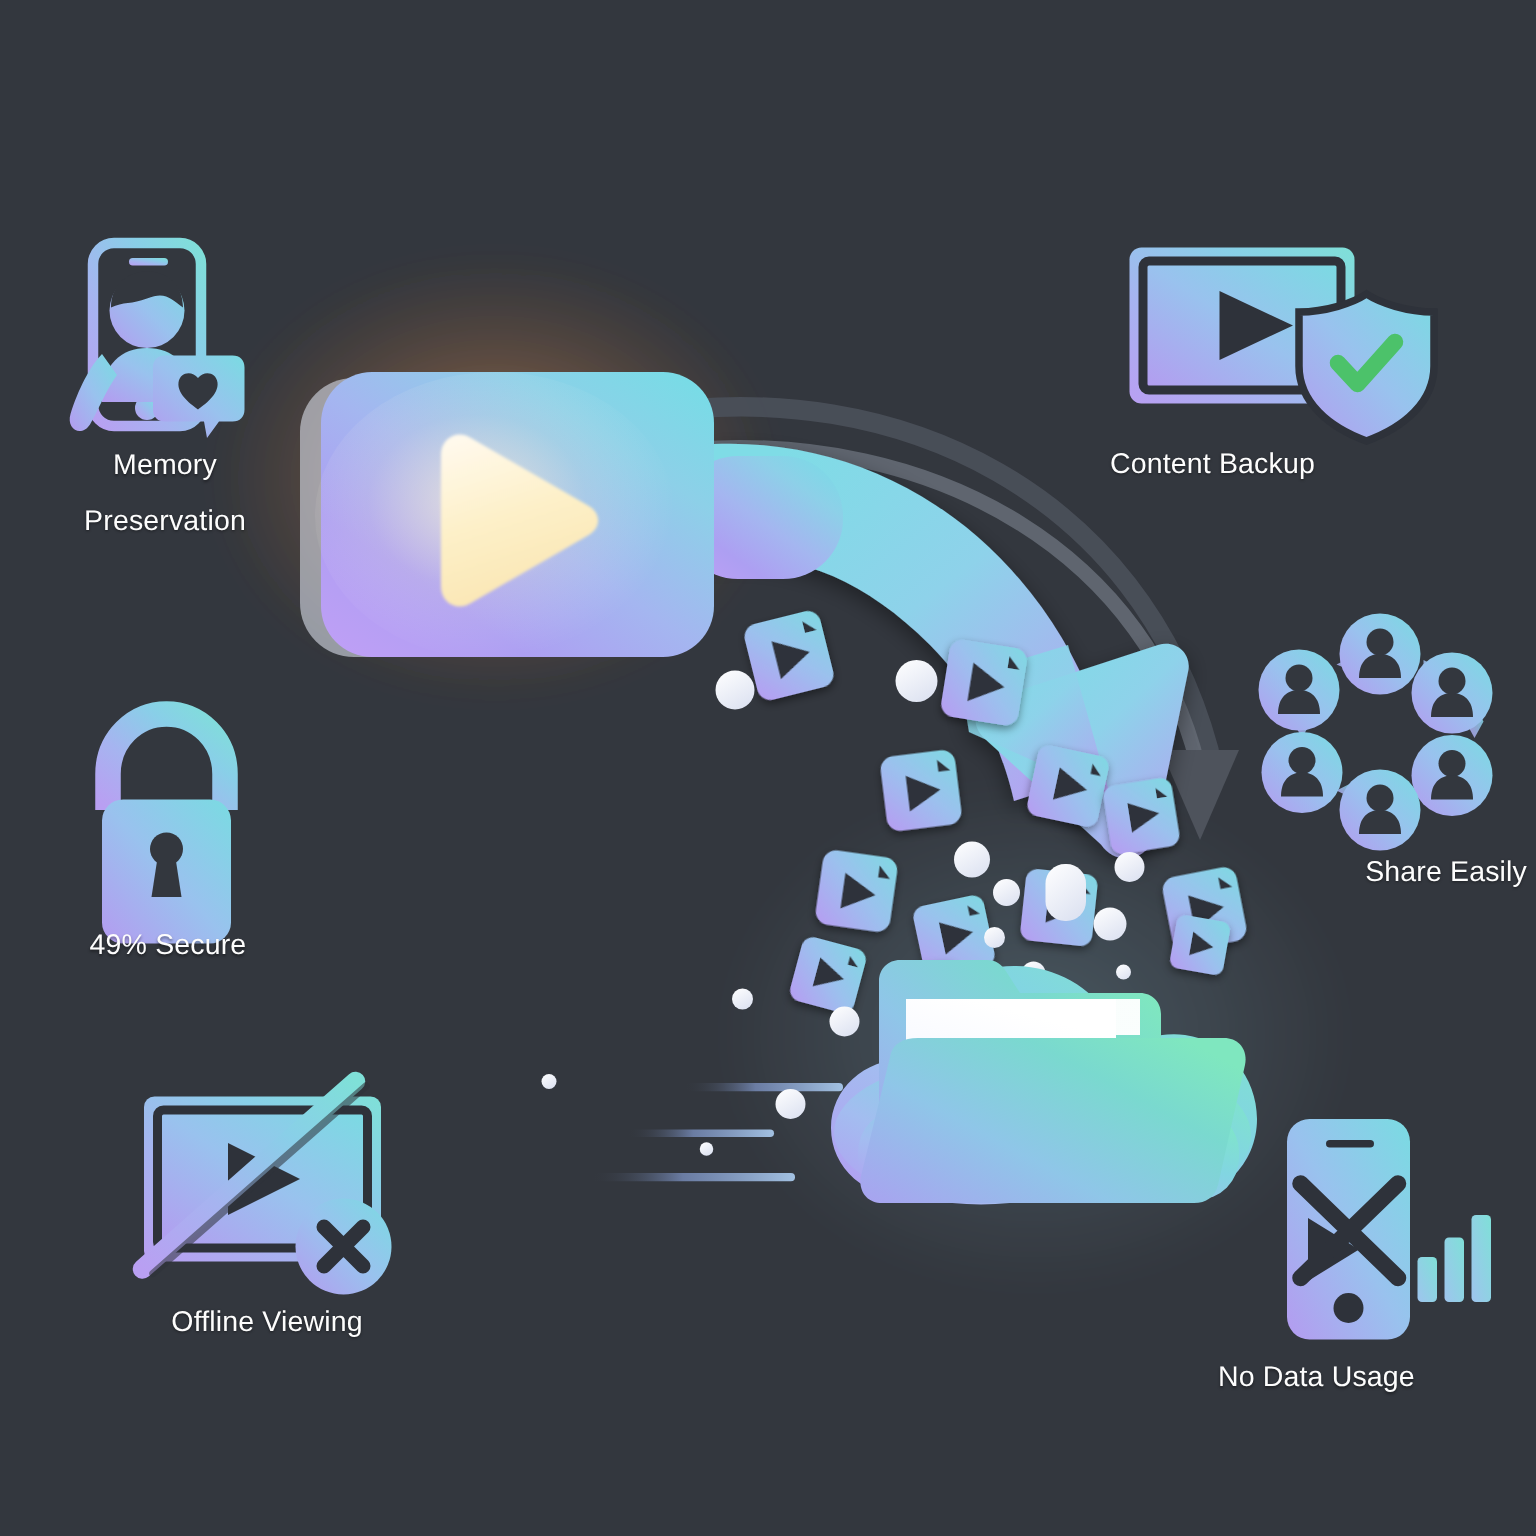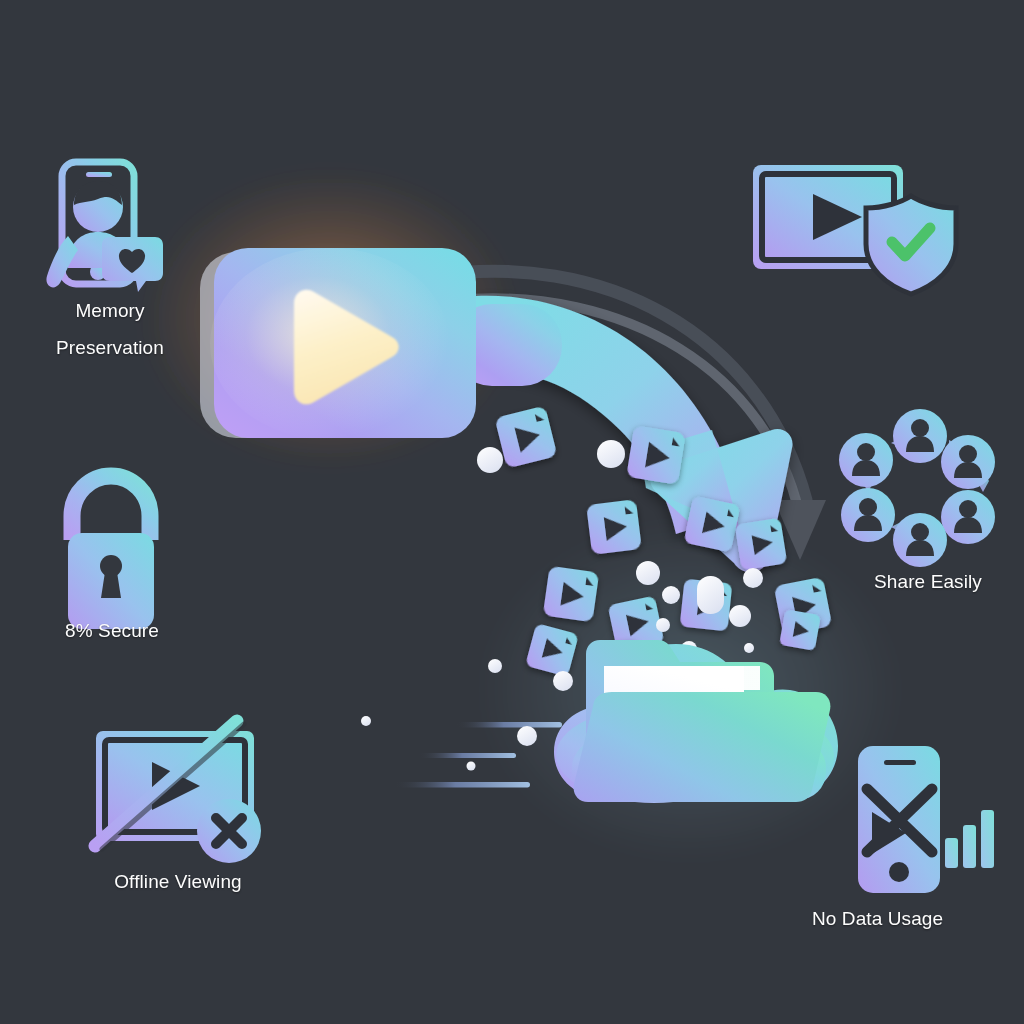--- a/index.html
+++ b/index.html
@@ -33,21 +33,21 @@
     letter-spacing: 0.1px;
     white-space: pre;
     text-align: center;
     pointer-events: none;
     text-shadow: 0 1px 2px rgba(0,0,0,0.45);
   }
   .lbl-memory      { left: 10px;  top: 292px; width: 200px; }
   .lbl-secure      { left: 12px;  top: 612px; width: 200px; }
   .lbl-offline     { left: 78px;  top: 863px; width: 200px; }
   .lbl-content     { left: 740px; top: 291px; width: 210px; text-align: left;}
-  .lbl-share       { left: 838px; top: 563px; width: 180px; text-align: center;}
+  .lbl-share       { left: 838px; top: 563px; width: 180px; text-align: right;}
   .lbl-nodata      { left: 812px; top: 900px; width: 200px; text-align: left;}
 </style>
 </head>
 <body>
 
 <div id="stage">
 
   <svg id="scene" viewBox="0 0 1024 1024" xmlns="http://www.w3.org/2000/svg">
     <defs>
 
@@ -452,22 +452,23 @@
         <rect x="945" y="838" width="13" height="30" rx="3" fill="url(#gSignal)"></rect>
         <rect x="963" y="825" width="13" height="43" rx="3" fill="url(#gSignal)"></rect>
         <rect x="981" y="810" width="13" height="58" rx="3" fill="url(#gSignal)"></rect>
       </g>
     </g>
   </svg>
 
   <div class="feature-label lbl-memory">Memory
 Preservation</div>
 
-
-  <div class="feature-label lbl-secure">8% Secure</div>
+  <div class="feature-label lbl-content">Content Backup</div>
+
+  <div class="feature-label lbl-secure">49% Secure</div>
 
   <div class="feature-label lbl-share">Share Easily</div>
 
   <div class="feature-label lbl-nodata">No Data Usage</div>
 
   <div class="feature-label lbl-offline">Offline Viewing</div>
 
 </div>
 
 </body></html>

